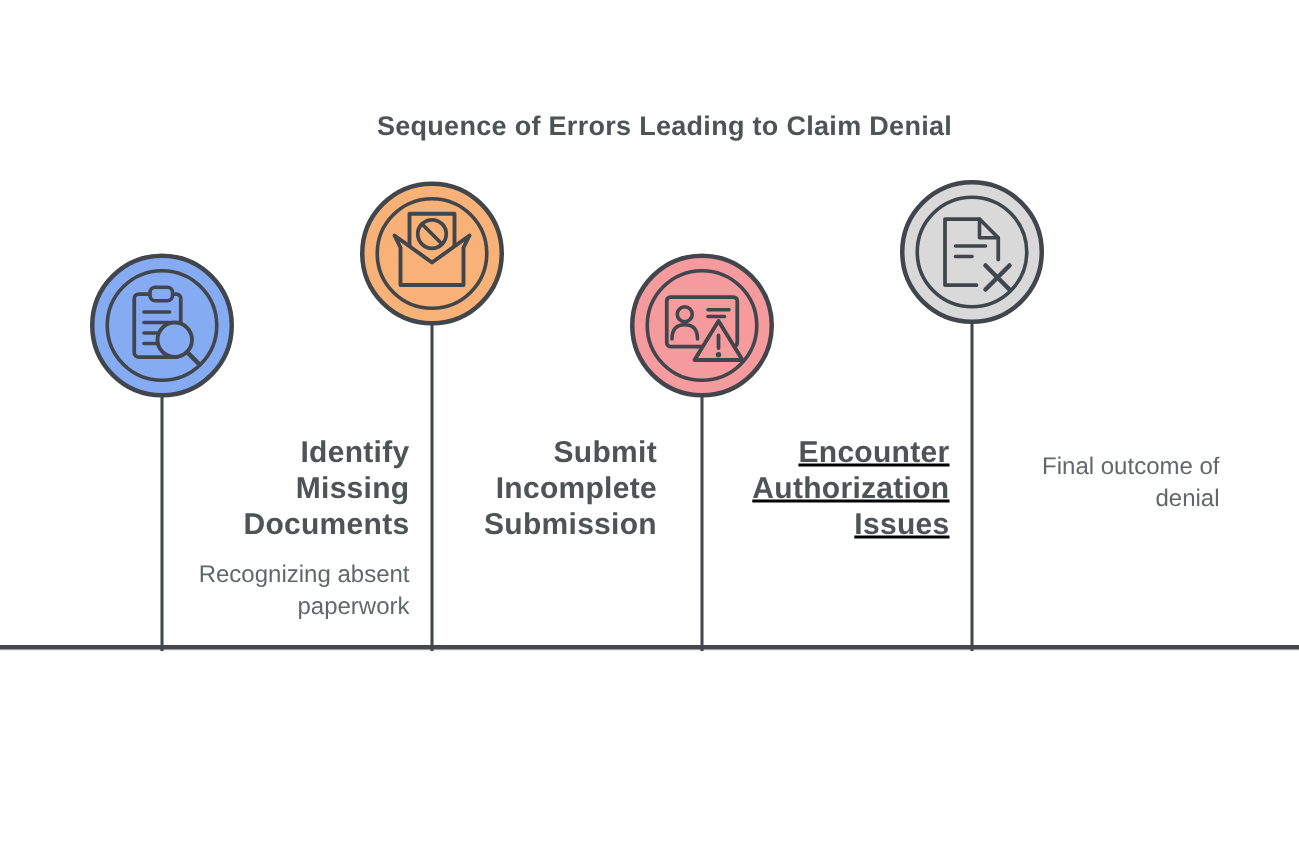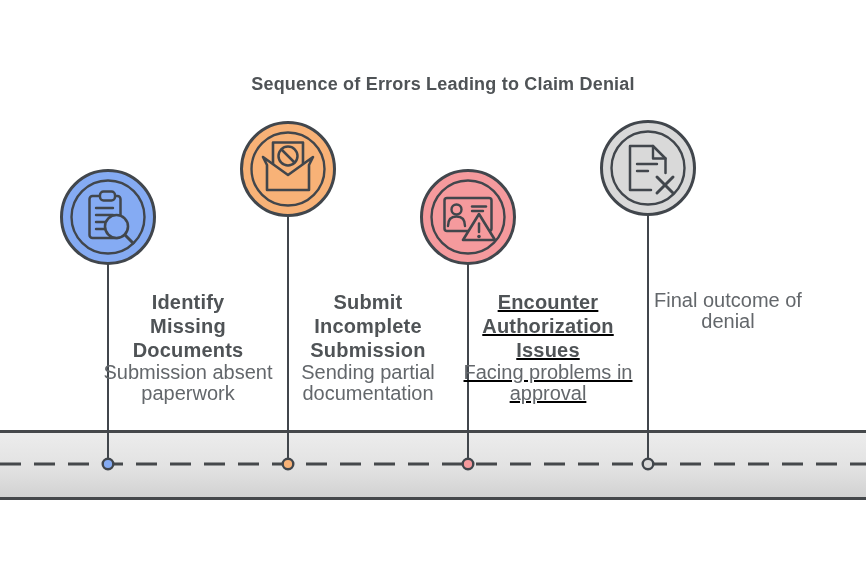--- a/index.html
+++ b/index.html
@@ -6,51 +6,51 @@
     --ink:#41464c;
     --heading-text:#4f5356;
     --body-text:#63676b;
     --band-border:#45484b;
     --band-top:#ececec;
     --band-bottom:#d2d2d2;
     --background:#ffffff;
   }
   html,body{margin:0;padding:0;}
   body{font-family:"Liberation Sans", sans-serif;background:#fff;}
-  .canvas{position:relative;width:866px;height:578px;background:var(--background);overflow:hidden;}
+  .canvas{position:relative;width:866px;height:434px;background:var(--background);overflow:hidden;}
 
   .title{
     position:absolute;top:74px;left:20px;right:0;
     text-align:center;font-size:18px;font-weight:bold;
     color:var(--heading-text);letter-spacing:0.2px;
   }
 
   .badge{position:absolute;width:104px;height:104px;}
   .badge.m1{left:56px;top:165px;}
   .badge.m2{left:236px;top:117px;}
   .badge.m3{left:416px;top:165px;}
   .badge.m4{left:596px;top:116px;}
 
   .connector{position:absolute;width:2px;background:var(--ink);}
   .connector.m1{left:107px;top:263px;height:202px;}
   .connector.m2{left:287px;top:215px;height:250px;}
   .connector.m3{left:467px;top:263px;height:202px;}
   .connector.m4{left:647px;top:214px;height:251px;}
 
-  .textblock{position:absolute;top:290px;width:170px;text-align:center;}
+  .textblock{position:absolute;top:290px;width:170px;text-align:right;}
   .textblock.m1{left:103px;}
-  .textblock.m2{left:283px;}
+  .textblock.m2{left:268px;}
   .textblock.m3{left:463px;text-decoration:underline;}
   .textblock.m4{left:643px;}
   .heading{
     font-size:20px;font-weight:bold;line-height:24px;
     color:var(--heading-text);white-space:pre-line;letter-spacing:0.2px;
   }
   .desc{
-    margin-top:0;font-size:20px;line-height:21px;
+    margin-top:11px;font-size:16px;line-height:21px;
     color:var(--body-text);white-space:pre-line;
   }
 
   .band{
     position:absolute;left:0;top:430px;width:866px;height:64px;
     border-top:3px solid var(--band-border);
     border-bottom:3px solid var(--band-border);
     background:linear-gradient(180deg,var(--band-top) 0%,#e2e2e2 55%,var(--band-bottom) 100%);
   }
   .dashline-svg{position:absolute;left:0;top:462px;}
@@ -150,35 +150,31 @@
       <line class="ink w24" x1="41" y1="55" x2="52" y2="55"></line>
       <line class="ink w3" x1="61" y1="61" x2="77" y2="77"></line>
       <line class="ink w3" x1="77" y1="61" x2="61" y2="77"></line>
     </g>
   </svg>
 
   <div class="textblock m1">
     <div class="heading">Identify
 Missing
 Documents</div>
-    <div class="desc">Submission absent
+    <div class="desc">Recognizing absent
 paperwork</div>
   </div>
   <div class="textblock m2">
     <div class="heading">Submit
 Incomplete
 Submission</div>
-    <div class="desc">Sending partial
-documentation</div>
   </div>
   <div class="textblock m3">
     <div class="heading">Encounter
 Authorization
 Issues</div>
-    <div class="desc">Facing problems in
-approval</div>
   </div>
   <div class="textblock m4">
     <div class="desc">Final outcome of
 denial</div>
   </div>
 
 </div>
 
 </body></html>

